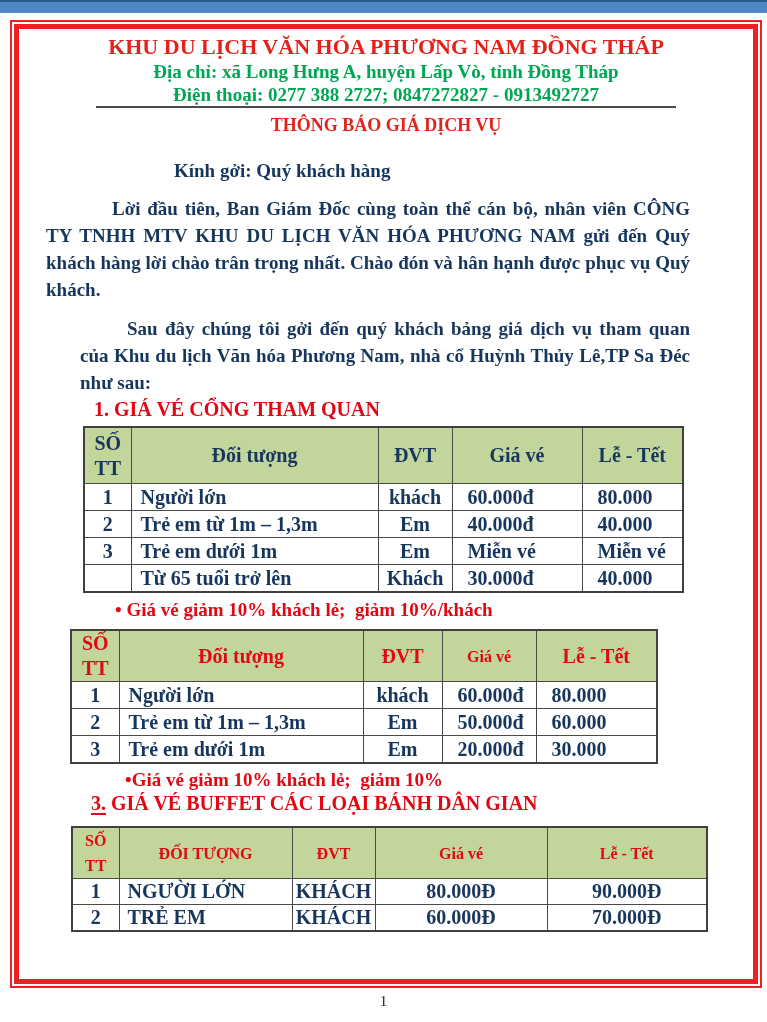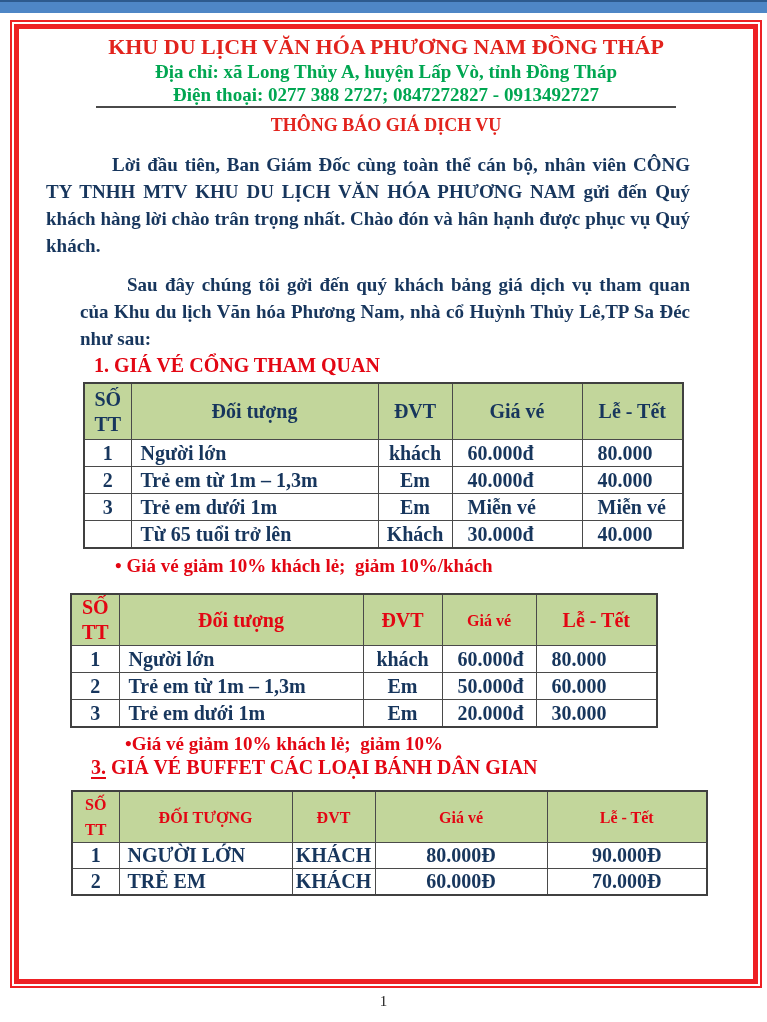--- a/index.html
+++ b/index.html
@@ -31,21 +31,21 @@
   .salutation{margin:21px 0 0 155px;color:#17365d;font-size:19px;line-height:23px;}
   .para1{margin-top:13px;text-indent:66px;text-align:justify;margin-left:27px;}
   .para2{margin-top:12px;text-indent:47px;text-align:justify;}
   .heading{color:#e30613;font-size:20px;line-height:24px;margin:0;}
   .h1{margin:1px 0 0 75px;}
   .h2{margin:19px 0 0 75px;}
   .h3{margin:0 0 0 72px;}
   .heading .h-title{text-decoration-thickness:2px;text-underline-offset:3px;}
   .h3 .h-num{text-decoration:underline;text-decoration-thickness:2px;text-underline-offset:3px;}
   .note{color:#e30613;font-size:19px;line-height:22px;white-space:pre-wrap;margin:0;}
-  .note1{margin:6px 0 16px 96px;}
+  .note1{margin:6px 0 8px 96px;}
   .note2{margin:5px 0 0 106px;}
   table.price-table{border-collapse:collapse;table-layout:fixed;color:#17365d;
     font-size:20px;line-height:25px;border:2px solid #404040;}
   .price-table th,.price-table td{border:1px solid #4a4a4a;padding:0;overflow:hidden;}
   .price-table th{background:#c2d69b;text-align:center;vertical-align:middle;font-weight:bold;}
   .t1{margin:5px 0 0 64px;}
   .t2{margin:4px 0 0 51px;}
   .t3{margin:11px 0 0 52px;}
   .t1 th{height:55px;color:#17365d;}
   .t2 th{height:50px;color:#e30613;}
@@ -67,25 +67,26 @@
 </head>
 <body>
 
 <div class="blue-bar"></div>
 
 <div class="frame-outer">
   <div class="frame-inner">
     <div class="content">
 
       <div class="company center">KHU DU LỊCH VĂN HÓA PHƯƠNG NAM ĐỒNG THÁP</div>
-      <div class="address center">Địa chỉ: xã Long Thủy A, huyện Lấp Vò, tỉnh Đồng Tháp</div>
+      <div class="address center">Địa chỉ: xã Long Hưng A, huyện Lấp Vò, tỉnh Đồng Tháp</div>
       <div class="phone center">Điện thoại: 0277 388 2727; 0847272827 - 0913492727</div>
       <div class="separator"></div>
       <div class="doc-title center">THÔNG BÁO GIÁ DỊCH VỤ</div>
 
+      <div class="salutation">Kính gởi: Quý khách hàng</div>
       <p class="body-text para1">Lời đầu tiên, Ban Giám Đốc cùng toàn thể cán bộ, nhân viên CÔNG TY TNHH MTV KHU DU LỊCH VĂN HÓA PHƯƠNG NAM gửi đến Quý khách hàng lời chào trân trọng nhất. Chào đón và hân hạnh được phục vụ Quý khách.</p>
       <p class="body-text para2">Sau đây chúng tôi gởi đến quý khách bảng giá dịch vụ tham quan của Khu du lịch Văn hóa Phương Nam, nhà cổ Huỳnh Thủy Lê,TP Sa Đéc như sau:</p>
 
       <div class="heading h1"><span class="h-num">1.</span> <span class="h-title">GIÁ VÉ CỔNG THAM QUAN</span></div>
       <table class="price-table t1">
         <colgroup>
             <col style="width:47px">
             <col style="width:247px">
             <col style="width:74px">
             <col style="width:130px">

